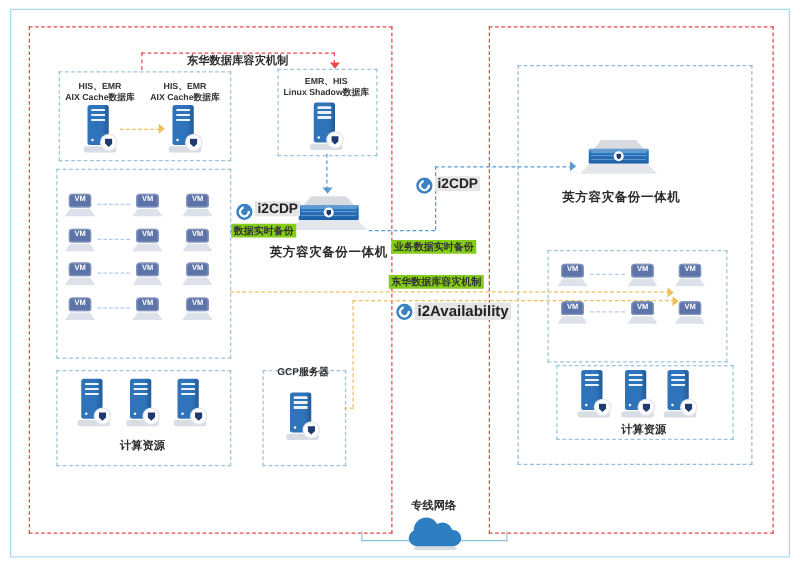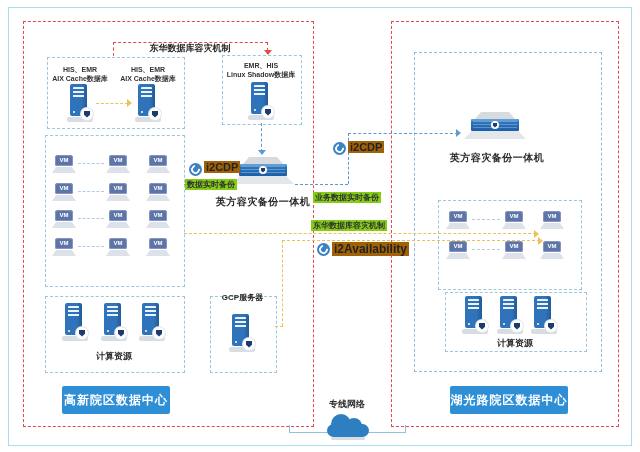--- a/index.html
+++ b/index.html
@@ -25,21 +25,21 @@
   .arr{width:0;height:0;}
   .arr-down-red{border-left:4px solid transparent;border-right:4px solid transparent;border-top:5px solid #e84848;}
   .arr-down-blue{border-left:4px solid transparent;border-right:4px solid transparent;border-top:5px solid #5b9bd5;}
   .arr-right-blue{border-top:4px solid transparent;border-bottom:4px solid transparent;border-left:5px solid #5b9bd5;}
   .arr-right-yellow{border-top:4px solid transparent;border-bottom:4px solid transparent;border-left:5px solid #eec05a;}
   
   .t-title{font-size:9px;font-weight:bold;text-align:center;}
   .t-tiny{font-size:7px;font-weight:bold;text-align:center;line-height:1.3;color:#333;}
   .t-small{font-size:8px;font-weight:bold;color:#333;background:#84cc16;padding:0 2px;}
   .t-appliance{font-size:10px;font-weight:bold;text-align:center;letter-spacing:.5px;}
-  .t-i2{font-size:11px;font-weight:600;color:#222;background:#a16207;padding:0 2px;text-align:right;}
+  .t-i2{font-size:11px;font-weight:600;color:#222;background:#e5e5e5;padding:0 2px;text-align:right;}
   .dc-badge{background:#2e8fd6;color:#fff;font-size:12px;font-weight:bold;
     text-align:center;border-radius:2px;display:flex;align-items:center;justify-content:center;letter-spacing:1px;}
   
   .server{width:26px;height:38px;}
   .server .srv-base{position:absolute;bottom:0;left:0;width:26px;height:5px;background:#d8dde3;border-radius:2px;}
   .server .tower{position:absolute;left:3px;top:0;width:17px;height:32px;border-radius:2px;
     background:linear-gradient(to right,#2f74bb 68%,#235a96);}
   .server .slats{position:absolute;left:6px;top:3px;width:11px;height:11px;background:
     repeating-linear-gradient(to bottom,#eaf2fb 0 2px,rgba(0,0,0,0) 2px 4px);border-radius:1px;}
   .server .dot{position:absolute;left:6px;bottom:9px;width:2px;height:2px;background:#fff;border-radius:50%;}
@@ -232,21 +232,20 @@
   <div class="abs server" style="left:229px;top:314px;">
     <div class="srv-base"></div>
       <div class="tower"></div>
       <div class="slats"></div>
       <div class="dot"></div>
     <div class="badge">
         <div class="shield"></div>
       </div>
   </div>
 
-  <div class="abs dc-badge" style="left:62px;top:386px;width:108px;height:28px;">高新院区数据中心</div>
 
   <div class="abs dash-v" style="left:261px;top:123px;height:29px;"></div>
   <div class="abs arr arr-down-blue" style="left:258px;top:150px;"></div>
   <div class="abs appliance" style="left:232px;top:157px;">
     <div class="lid"></div>
       <div class="app-body"></div>
       <div class="app-stripes"></div>
     <div class="app-badge">
         <div class="app-shield"></div>
       </div>
@@ -346,21 +345,20 @@
     <div class="srv-base"></div>
       <div class="tower"></div>
       <div class="slats"></div>
       <div class="dot"></div>
     <div class="badge">
         <div class="shield"></div>
       </div>
   </div>
   <div class="abs t-title" style="left:445px;top:337px;width:140px;">计算资源</div>
 
-  <div class="abs dc-badge" style="left:450px;top:386px;width:118px;height:28px;">湖光路院区数据中心</div>
 
   <div class="abs solid-v" style="left:289px;top:425px;height:8px;"></div>
   <div class="abs solid-h" style="left:289px;top:432px;width:117px;"></div>
   <div class="abs solid-v" style="left:405px;top:425px;height:8px;"></div>
   <div class="abs t-title" style="left:316px;top:398px;width:62px;text-align:center;">专线网络</div>
   <div class="abs cloud-base" style="left:331px;top:437px;width:34px;"></div>
   <div class="abs cloud" style="left:324px;top:411px;">
     <div class="c1"></div>
       <div class="c2"></div>
       <div class="c3"></div>

